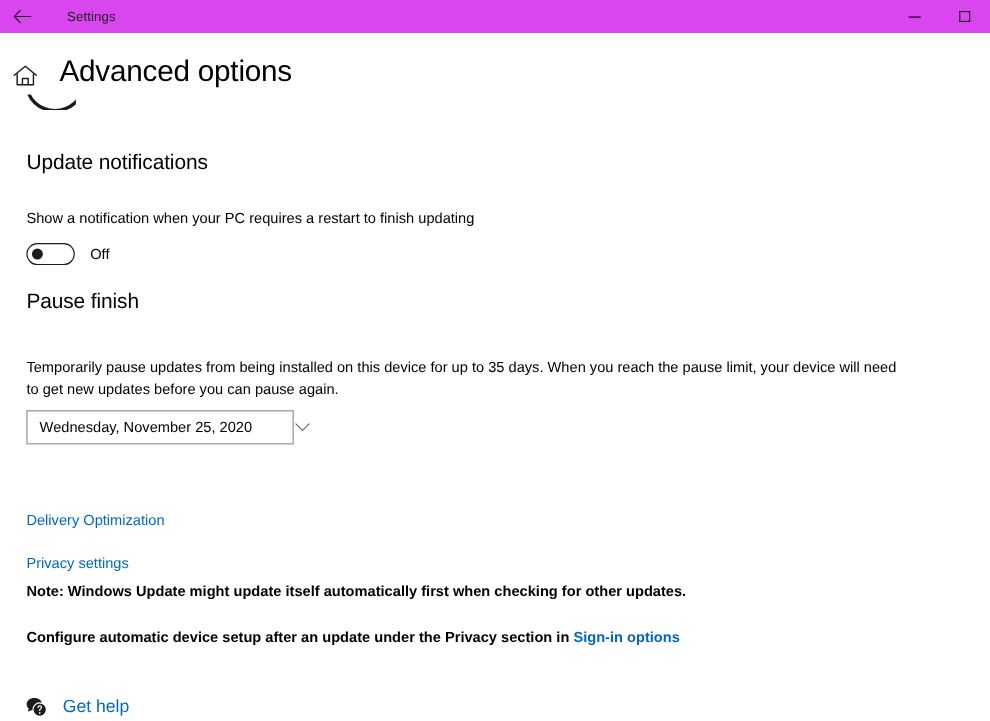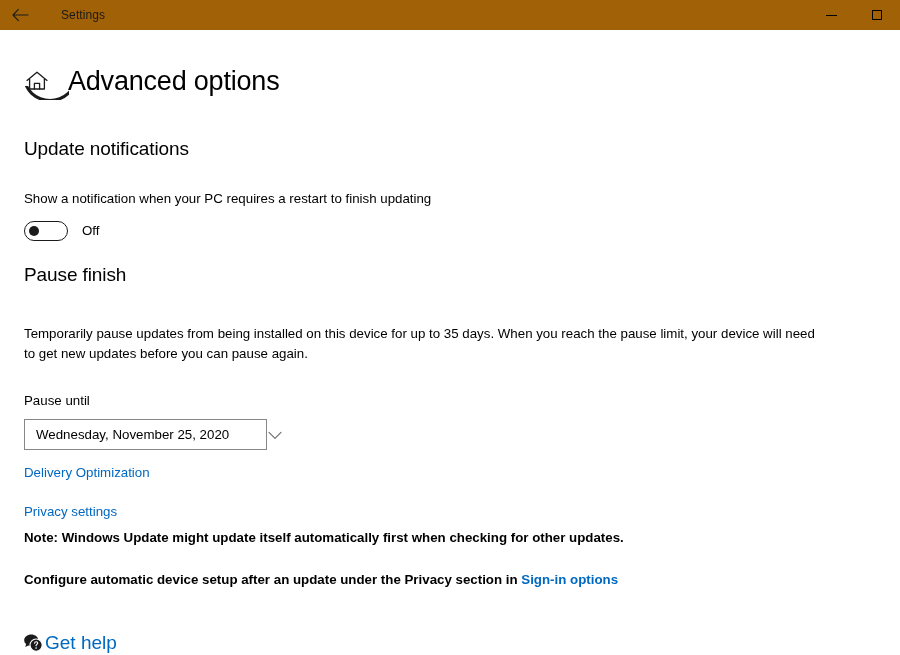--- a/index.html
+++ b/index.html
@@ -16,21 +16,21 @@
     position: relative;
     -webkit-font-smoothing: antialiased;
   }
 
   
   .titlebar {
     position: absolute;
     left: 0; top: 0;
     width: 900px;
     height: 30px;
-    background: #a16207;
+    background: #d946ef;
     display: flex;
     align-items: center;
   }
   .back-button {
     width: 40px;
     height: 30px;
     display: flex;
     align-items: center;
     justify-content: center;
     cursor: pointer;
@@ -65,25 +65,24 @@
   .maximize-glyph {
     width: 10px;
     height: 10px;
     border: 1px solid #000;
     box-sizing: border-box;
   }
 
   
   .page-header {
     position: absolute;
-    left: 24px;
+    left: 10px;
     top: 48px;
     display: flex;
-    align-items: center;
-    margin-top: 16px;
+    align-items: flex-end;
   }
   .home-icon {
     width: 26px;
     height: 26px;
     display: flex;
     align-items: center;
     justify-content: center;
     cursor: pointer;
     margin-right: 18px;
   }
@@ -236,23 +235,24 @@
   }
   .help-icon {
     width: 24px;
     height: 22px;
     flex: none;
     display: flex;
     align-items: center;
     justify-content: center;
   }
   .get-help-link {
-    font-size: 19px;
+    font-size: 16px;
     color: #0068c0;
     text-decoration: none;
+    margin-left: 12px;
     line-height: 18px;
     cursor: pointer;
   }
 </style>
 </head>
 <body>
 
 <div class="titlebar">
   <div class="back-button">
     <span>
@@ -297,21 +297,20 @@
       <div class="toggle-switch">
         <span class="toggle-knob"></span>
       </div>
       <span class="toggle-label">Off</span>
     </div>
   </section>
 
   <section class="block-pause-updates">
     <h2 class="section-heading">Pause finish</h2>
     <p class="body-text desc">Temporarily pause updates from being installed on this device for up to 35 days. When you reach the pause limit, your device will need to get new updates before you can pause again.</p>
-    <p class="field-label pause-until-label">Pause until</p>
     <div class="combobox">
       <span class="combobox-value">Wednesday, November 25, 2020</span>
       <span class="chevron">
         <svg width="14" height="9" viewBox="0 0 14 9" fill="none">
           <path d="M1 1.3L7 7.3l6-6" stroke="#6b6b6b" stroke-width="1.1" stroke-linecap="round" stroke-linejoin="round"></path>
         </svg>
       </span>
     </div>
   </section>
 

